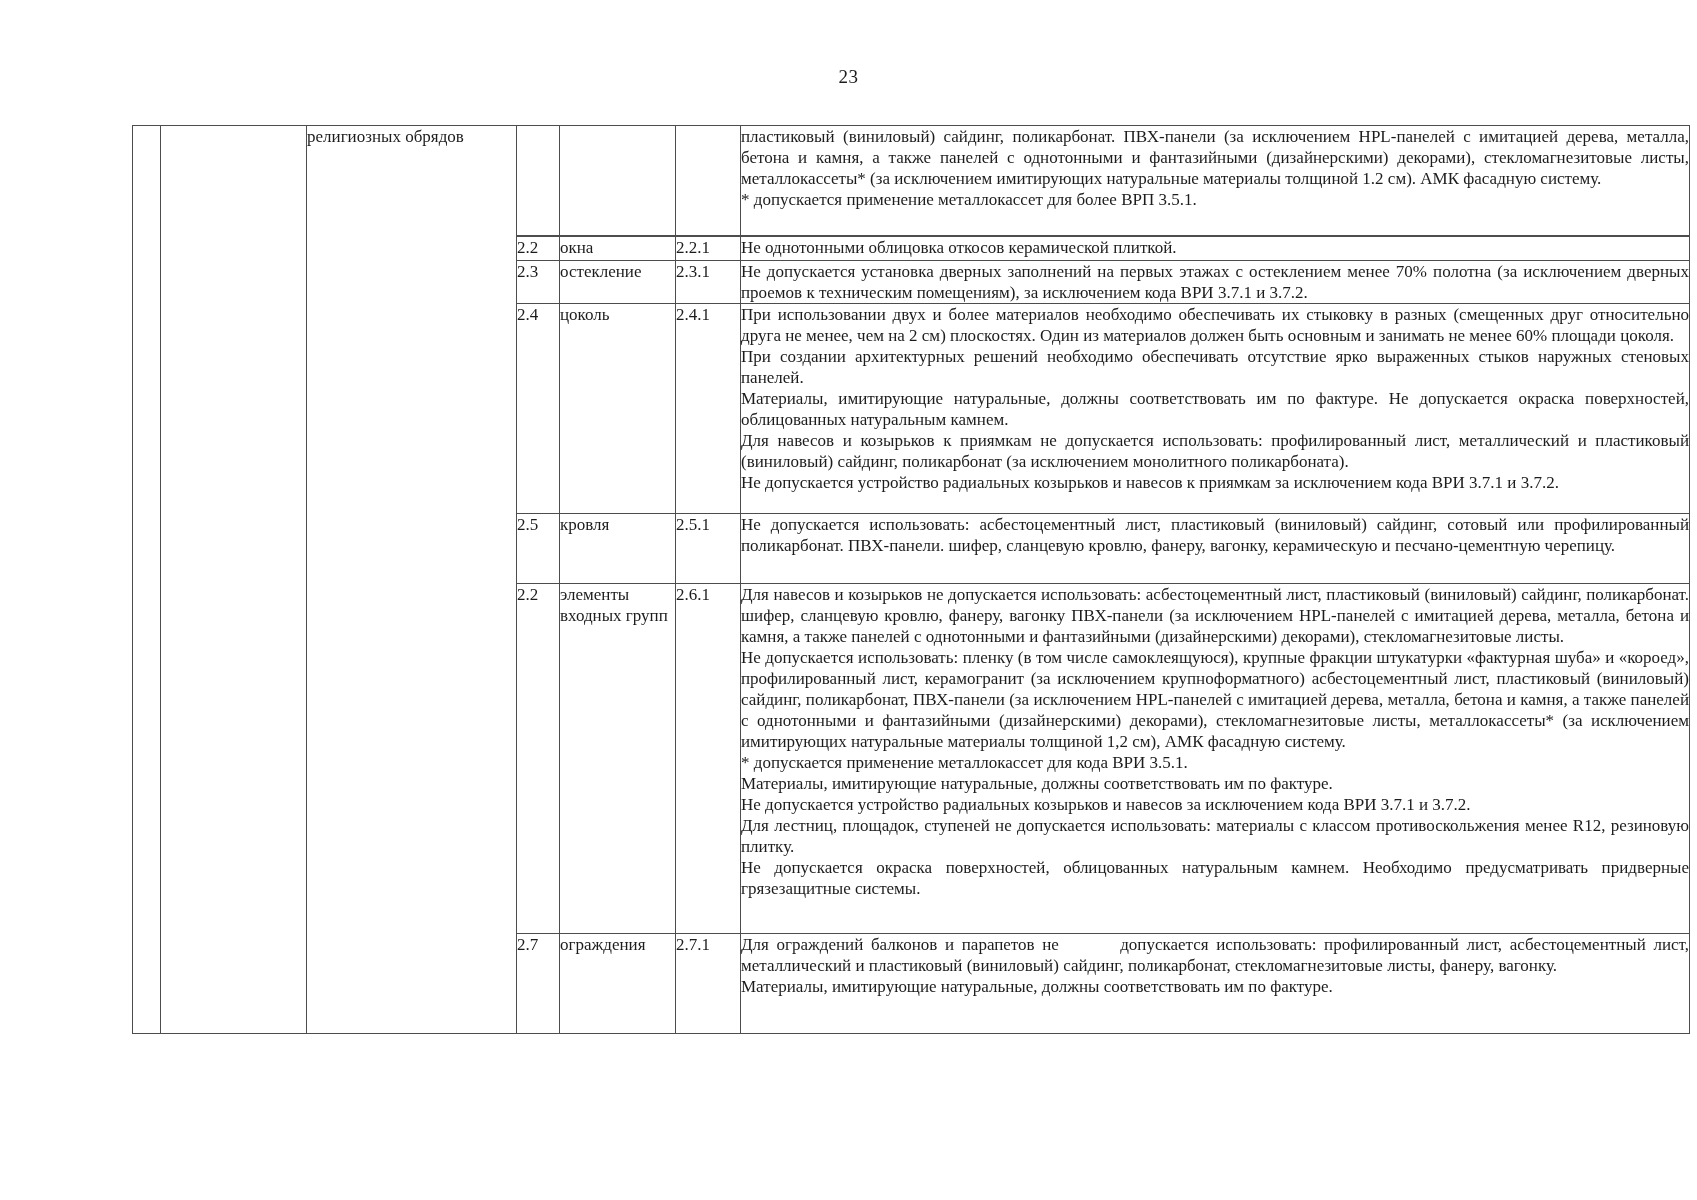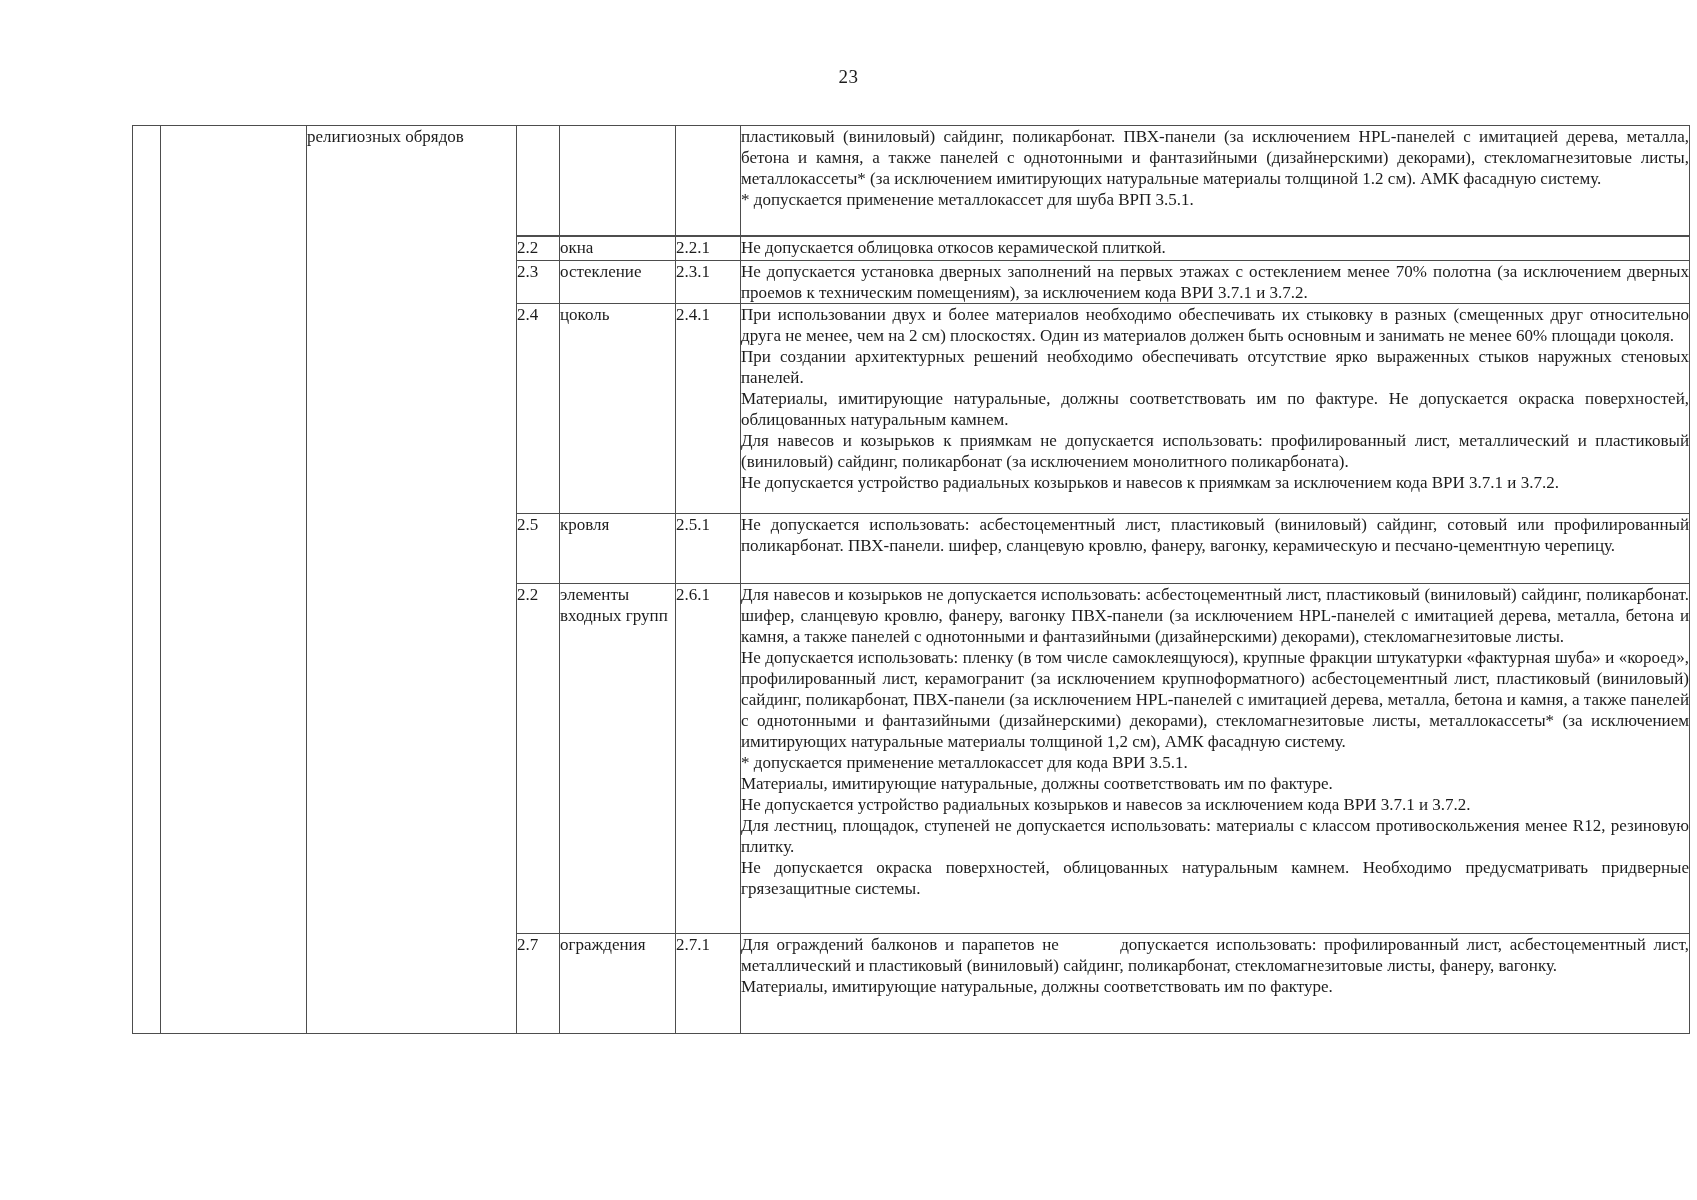--- a/index.html
+++ b/index.html
@@ -79,30 +79,30 @@
       <td rowspan="7"></td>
       <td rowspan="7"></td>
       <td rowspan="7" class="cactivity">
         <span>религиозных обрядов</span>
       </td>
       <td class="cnum"></td>
       <td class="clabel"></td>
       <td class="ccode"></td>
       <td class="ctext">
         <p>пластиковый (виниловый) сайдинг, поликарбонат. ПВХ-панели (за исключением HPL-панелей с имитацией дерева, металла, бетона и камня, а также панелей с однотонными и фантазийными (дизайнерскими) декорами), стекломагнезитовые листы, металлокассеты* (за исключением имитирующих натуральные материалы толщиной 1.2 см). АМК фасадную систему.</p>
-        <p><span>* </span><span class="it">допускается применение</span><span> металлокассет </span><span class="it">для шуба ВРП 3.5.1.</span></p>
+        <p><span>* </span><span class="it">допускается применение</span><span> металлокассет </span><span class="it">для более ВРП 3.5.1.</span></p>
       </td>
     </tr>
 
     <tr class="sep" style="height:25px">
       <td class="cnum">2.2</td>
       <td class="clabel">окна</td>
       <td class="ccode">2.2.1</td>
       <td class="ctext">
-        <p>Не допускается облицовка откосов керамической плиткой.</p>
+        <p>Не однотонными облицовка откосов керамической плиткой.</p>
       </td>
     </tr>
 
     <tr style="height:33px">
       <td class="cnum">2.3</td>
       <td class="clabel">остекление</td>
       <td class="ccode">2.3.1</td>
       <td class="ctext">
         <p>Не допускается установка дверных заполнений на первых этажах с остеклением менее 70% полотна (за исключением дверных проемов к техническим помещениям), за исключением кода ВРИ 3.7.1 и 3.7.2.</p>
       </td>

